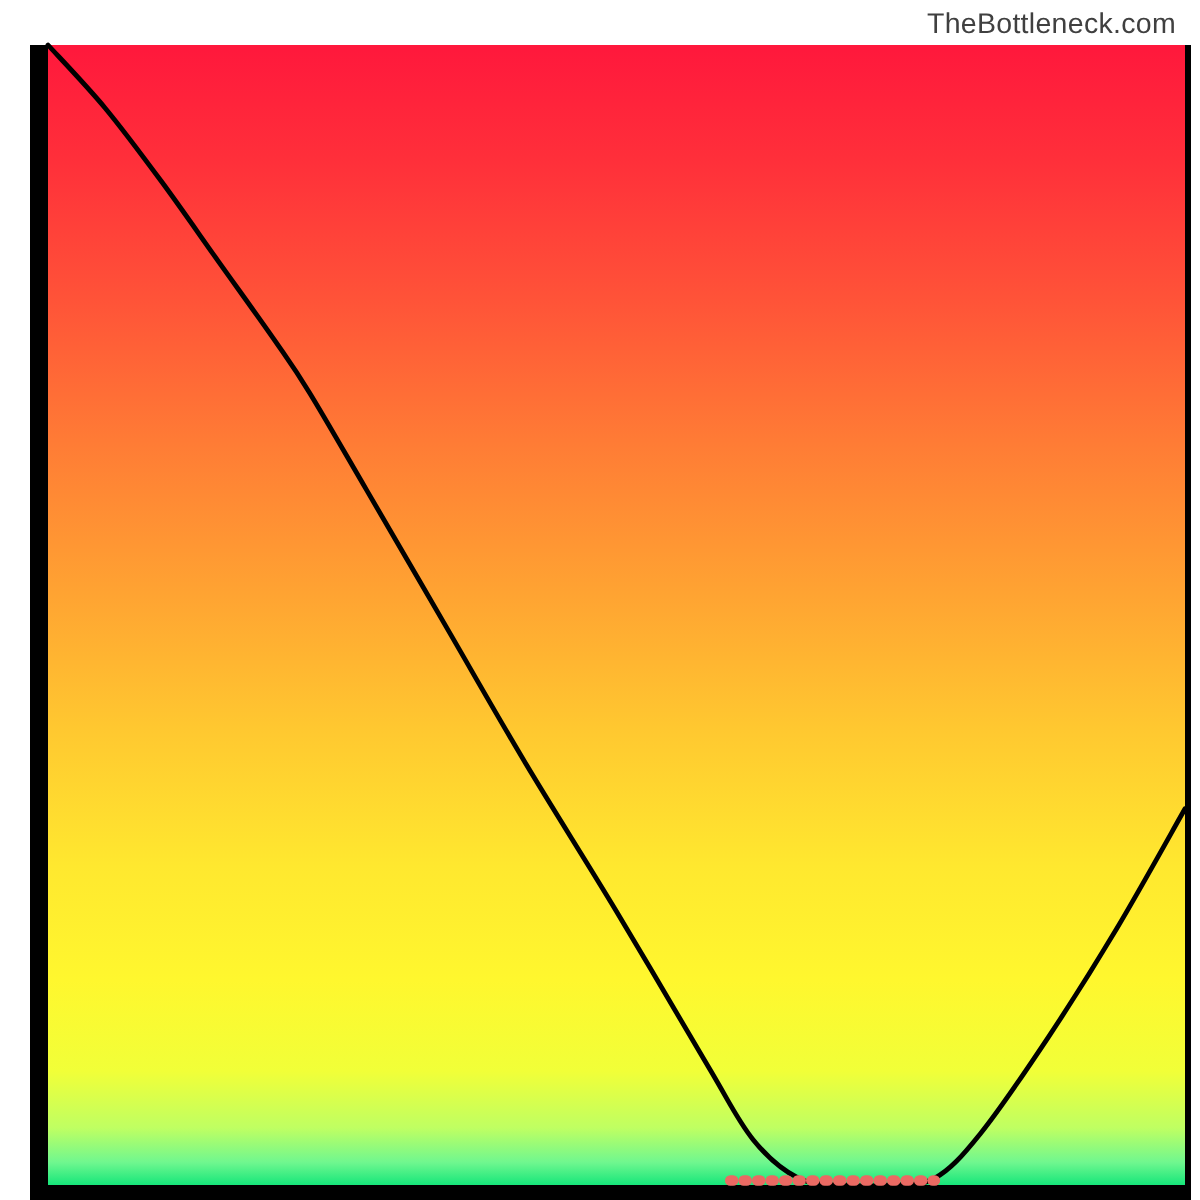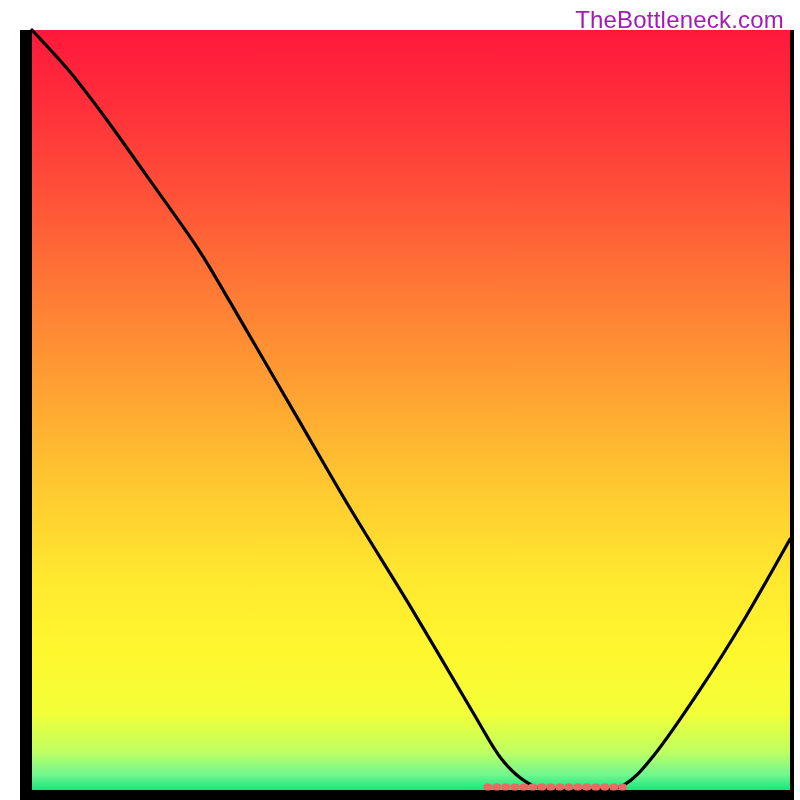--- a/index.html
+++ b/index.html
@@ -12,22 +12,22 @@
   }
   .wrap {
     position: relative;
     width: 800px;
     height: 800px;
   }
   .watermark {
     position: absolute;
     top: 6px;
     right: 16px;
-    color: #a21caf;
-    font-size: 24px;
+    color: #404040;
+    font-size: 19px;
     font-weight: 400;
     letter-spacing: 0.2px;
   }
   svg {
     display: block;
   }
 </style>
 </head>
 <body>
 

